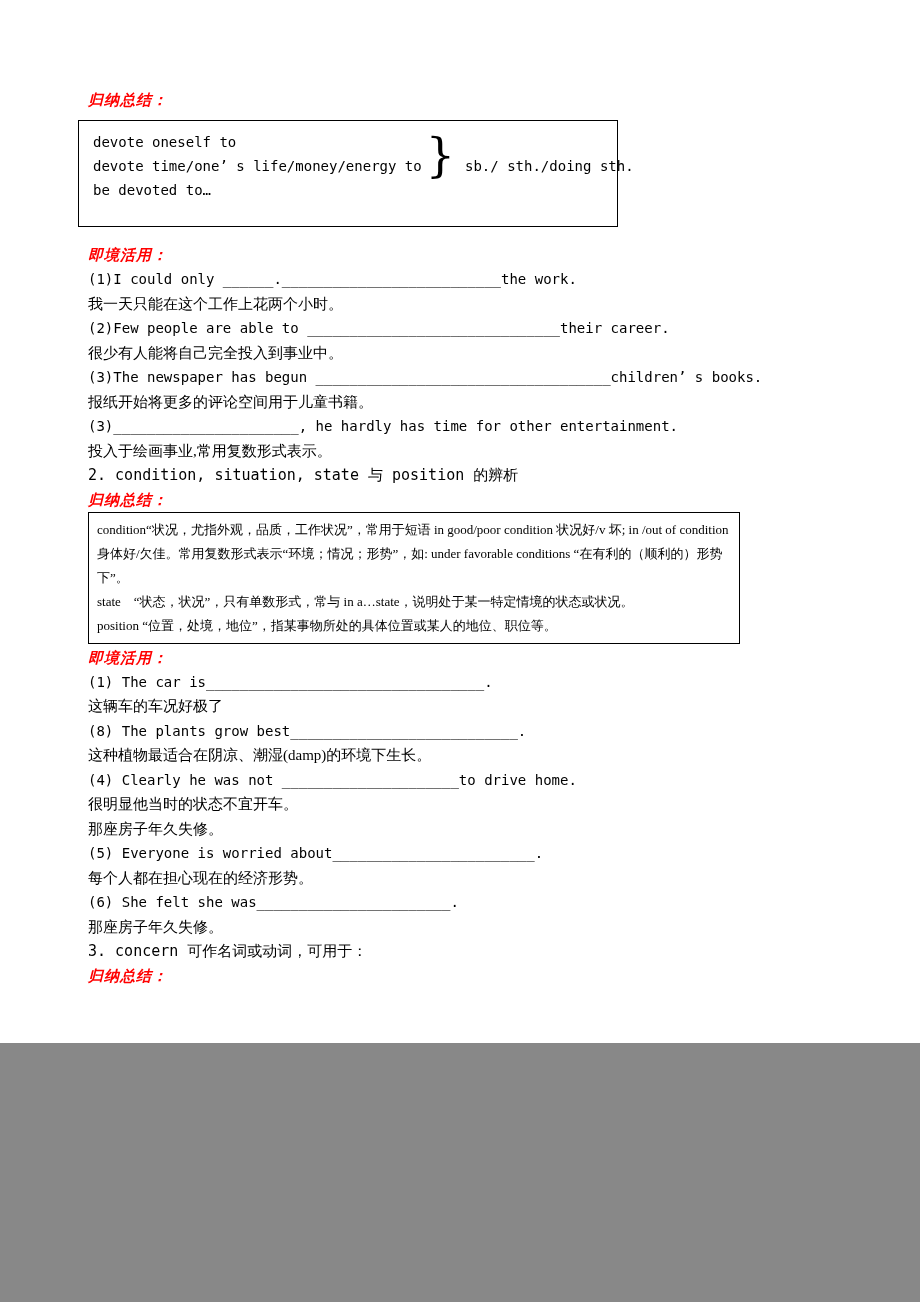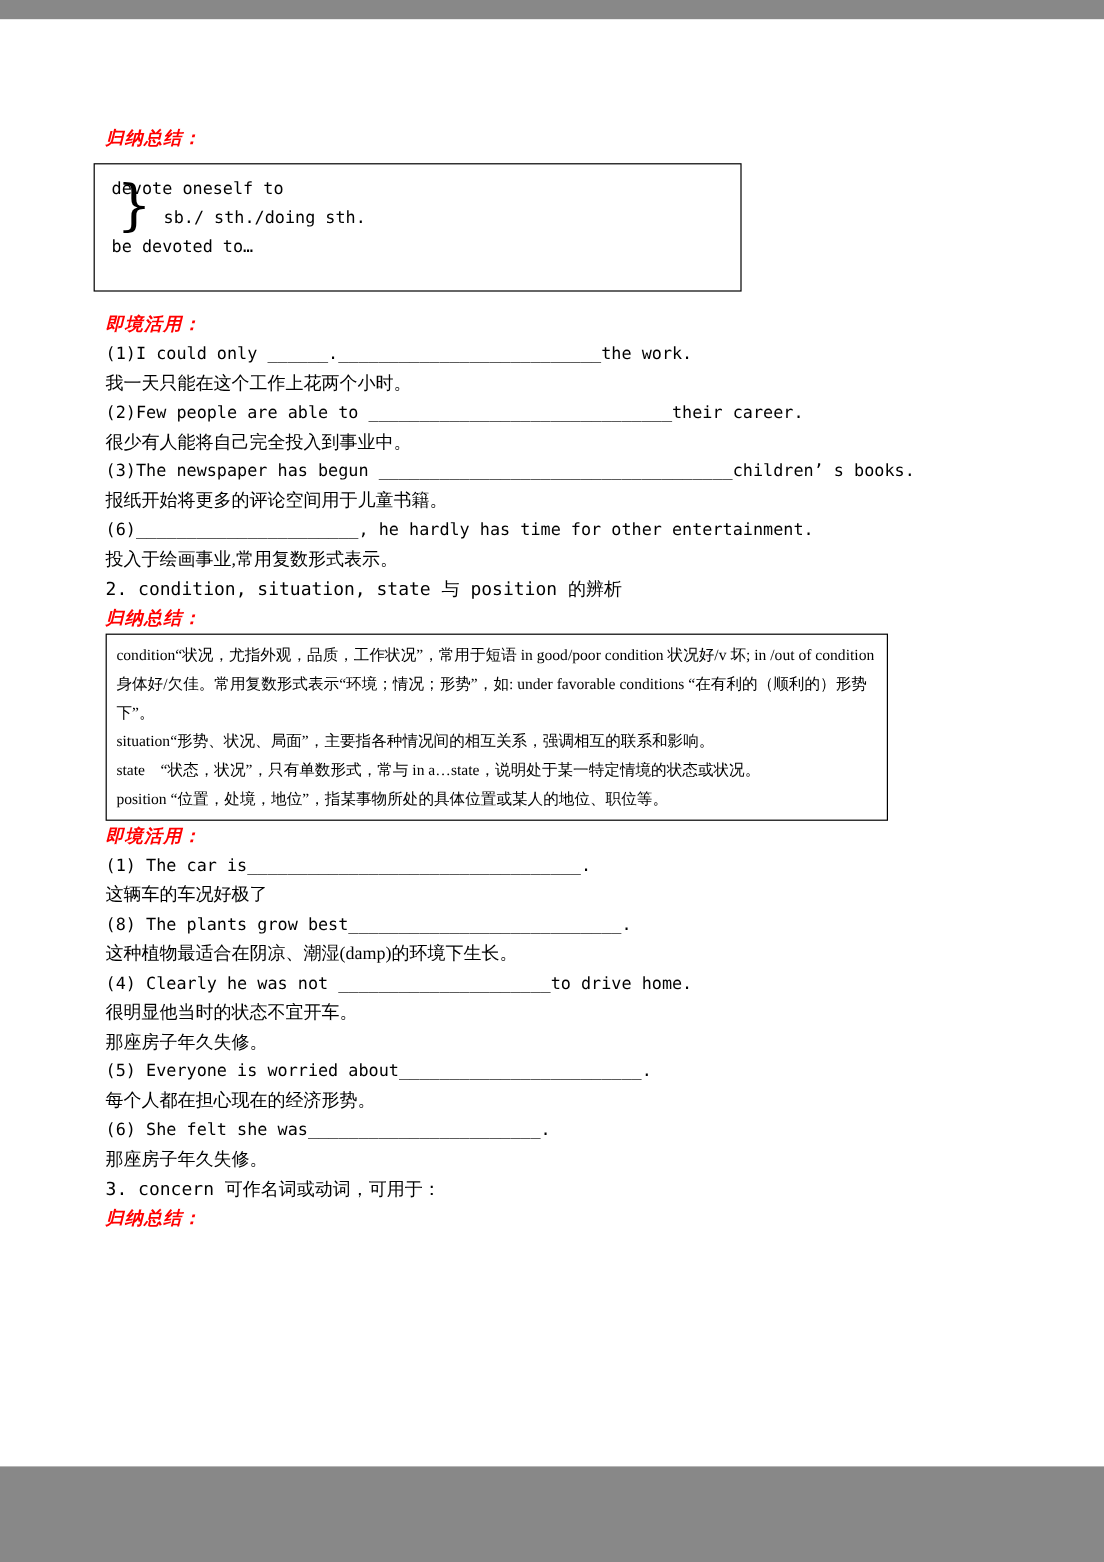--- a/index.html
+++ b/index.html
@@ -1,20 +1,20 @@
 <!DOCTYPE html>
 <html><head>
 <meta charset="utf-8">
 <style>
   * { margin: 0; padding: 0; box-sizing: border-box; }
   html, body { background: #888; }
   .page {
     width: 920px;
-    height: 1206px;
-    margin: 16px auto;
+    height: 1043px;
+    margin: 0 auto;
     background: #ffffff;
     color: #000;
     font-family: "DejaVu Sans Mono", "Liberation Mono", monospace;
     font-size: 14px;
     padding: 88px 80px 0 88px;
     overflow: hidden;
   }
   .red-heading {
     color: #ff0000;
     font-weight: bold;
@@ -73,44 +73,44 @@
 </head>
 <body>
 
 <div class="page">
 
   <div class="red-heading">归纳总结：</div>
 
   <div class="box1">
     <p class="box-line">devote oneself to</p>
     <p class="box-line line2">
+      <span>devote time/one’ s life/money/energy to</span>
       <span class="brace">}</span>
       <span>sb./ sth./doing sth.</span>
     </p>
     <p class="box-line">be devoted to…</p>
   </div>
 
   <div class="red-heading">即境活用：</div>
 
   <p class="ex-en">(1)I could only ______.__________________________the work.</p>
   <p class="ex-zh">我一天只能在这个工作上花两个小时。</p>
   <p class="ex-en">(2)Few people are able to ______________________________their career.</p>
   <p class="ex-zh">很少有人能将自己完全投入到事业中。</p>
   <p class="ex-en">(3)The newspaper has begun ___________________________________children’ s books.</p>
   <p class="ex-zh">报纸开始将更多的评论空间用于儿童书籍。</p>
-  <p class="ex-en">(6)______________________, he hardly has time for other entertainment.</p>
+  <p class="ex-en">(3)______________________, he hardly has time for other entertainment.</p>
   <p class="ex-zh">投入于绘画事业,常用复数形式表示。</p>
 
   <p class="section-title">2. condition, situation, state 与 position 的辨析</p>
 
   <div class="red-heading">归纳总结：</div>
 
   <div class="box2">
     <p>condition“状况，尤指外观，品质，工作状况”，常用于短语 in good/poor condition 状况好/v 坏; in /out of condition 身体好/欠佳。常用复数形式表示“环境；情况；形势”，如: under favorable conditions “在有利的（顺利的）形势下”。</p>
-    <p>situation“形势、状况、局面”，主要指各种情况间的相互关系，强调相互的联系和影响。</p>
     <p>state　“状态，状况”，只有单数形式，常与 in a…state，说明处于某一特定情境的状态或状况。</p>
     <p>position “位置，处境，地位”，指某事物所处的具体位置或某人的地位、职位等。</p>
   </div>
 
   <div class="red-heading">即境活用：</div>
 
   <p class="ex-en">(1) The car is_________________________________.</p>
   <p class="ex-zh">这辆车的车况好极了</p>
   <p class="ex-en">(8) The plants grow best___________________________.</p>
   <p class="ex-zh">这种植物最适合在阴凉、潮湿(damp)的环境下生长。</p>

